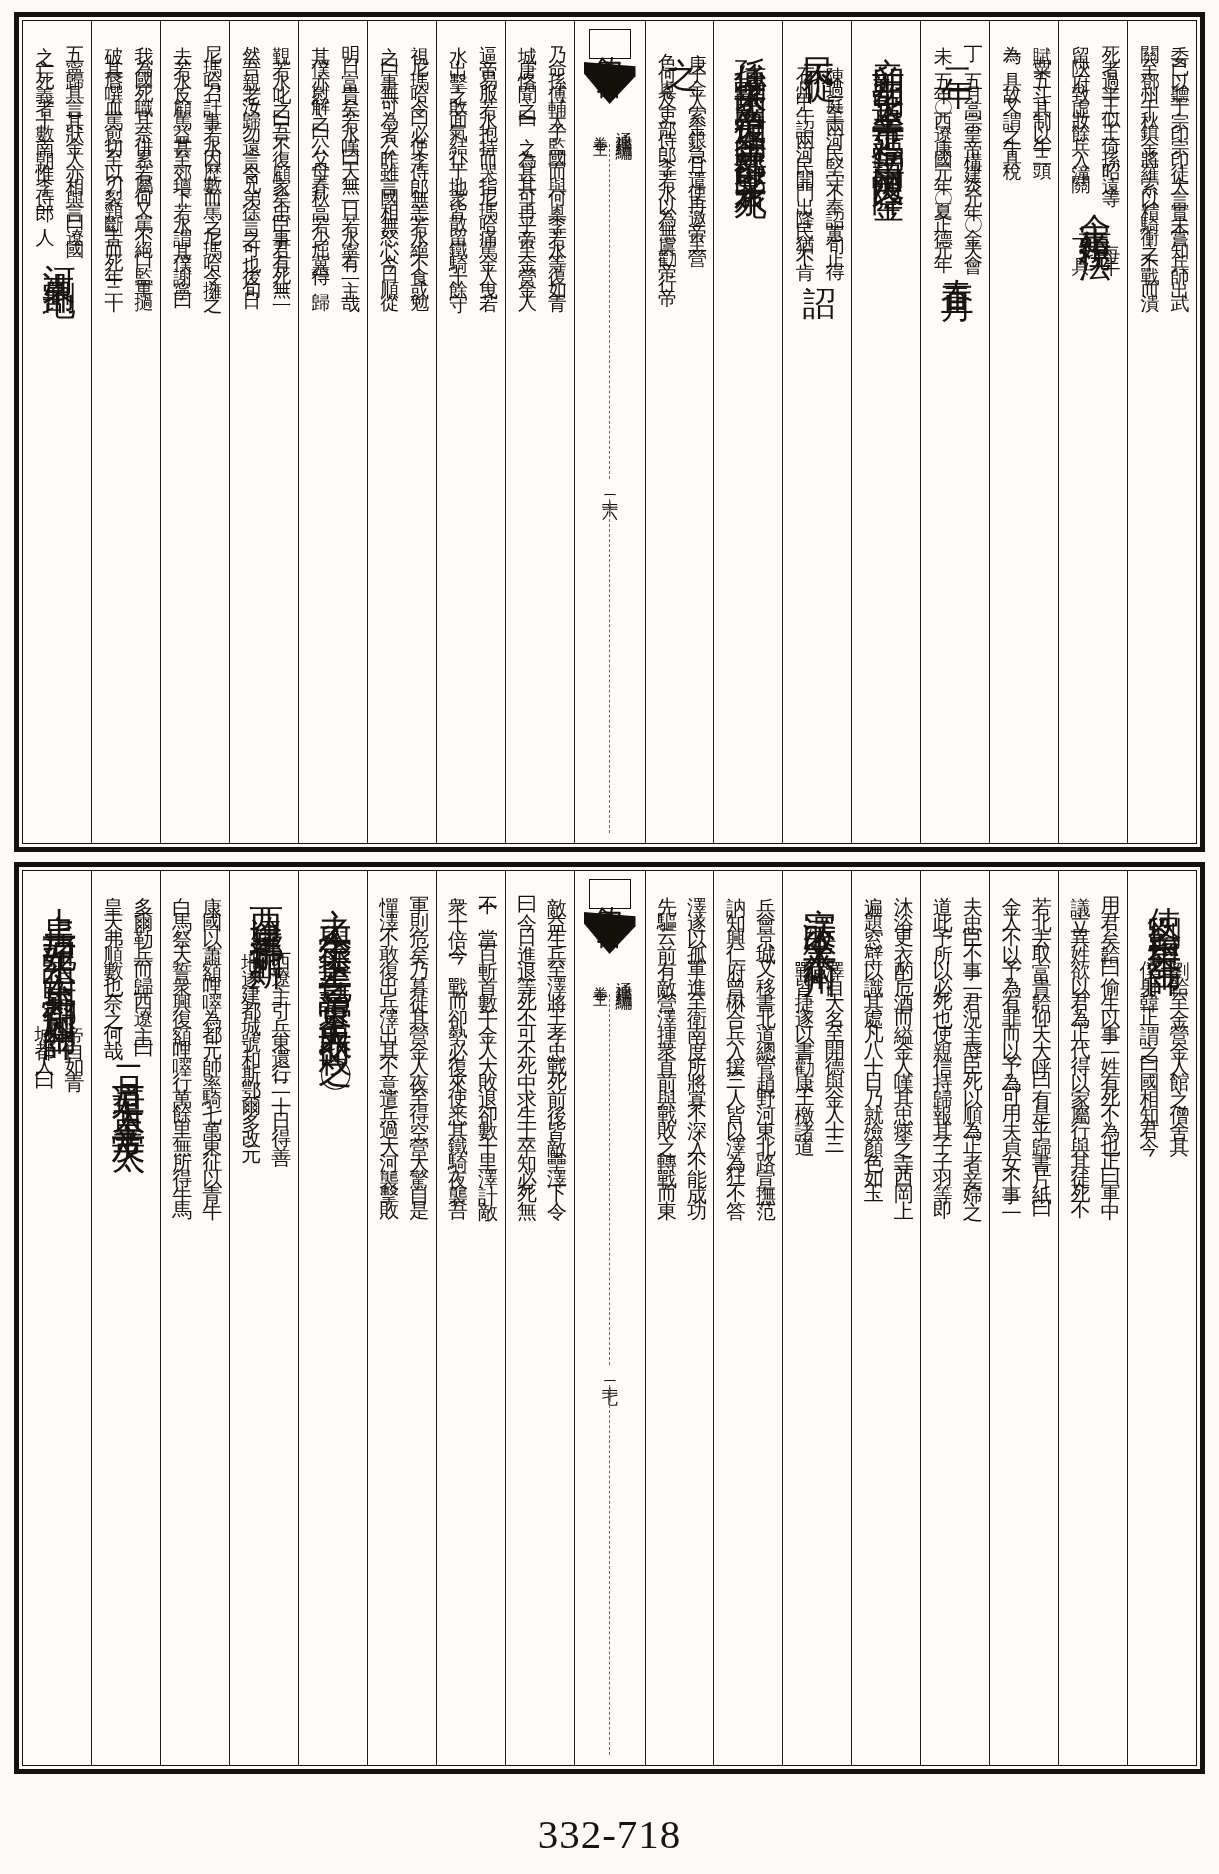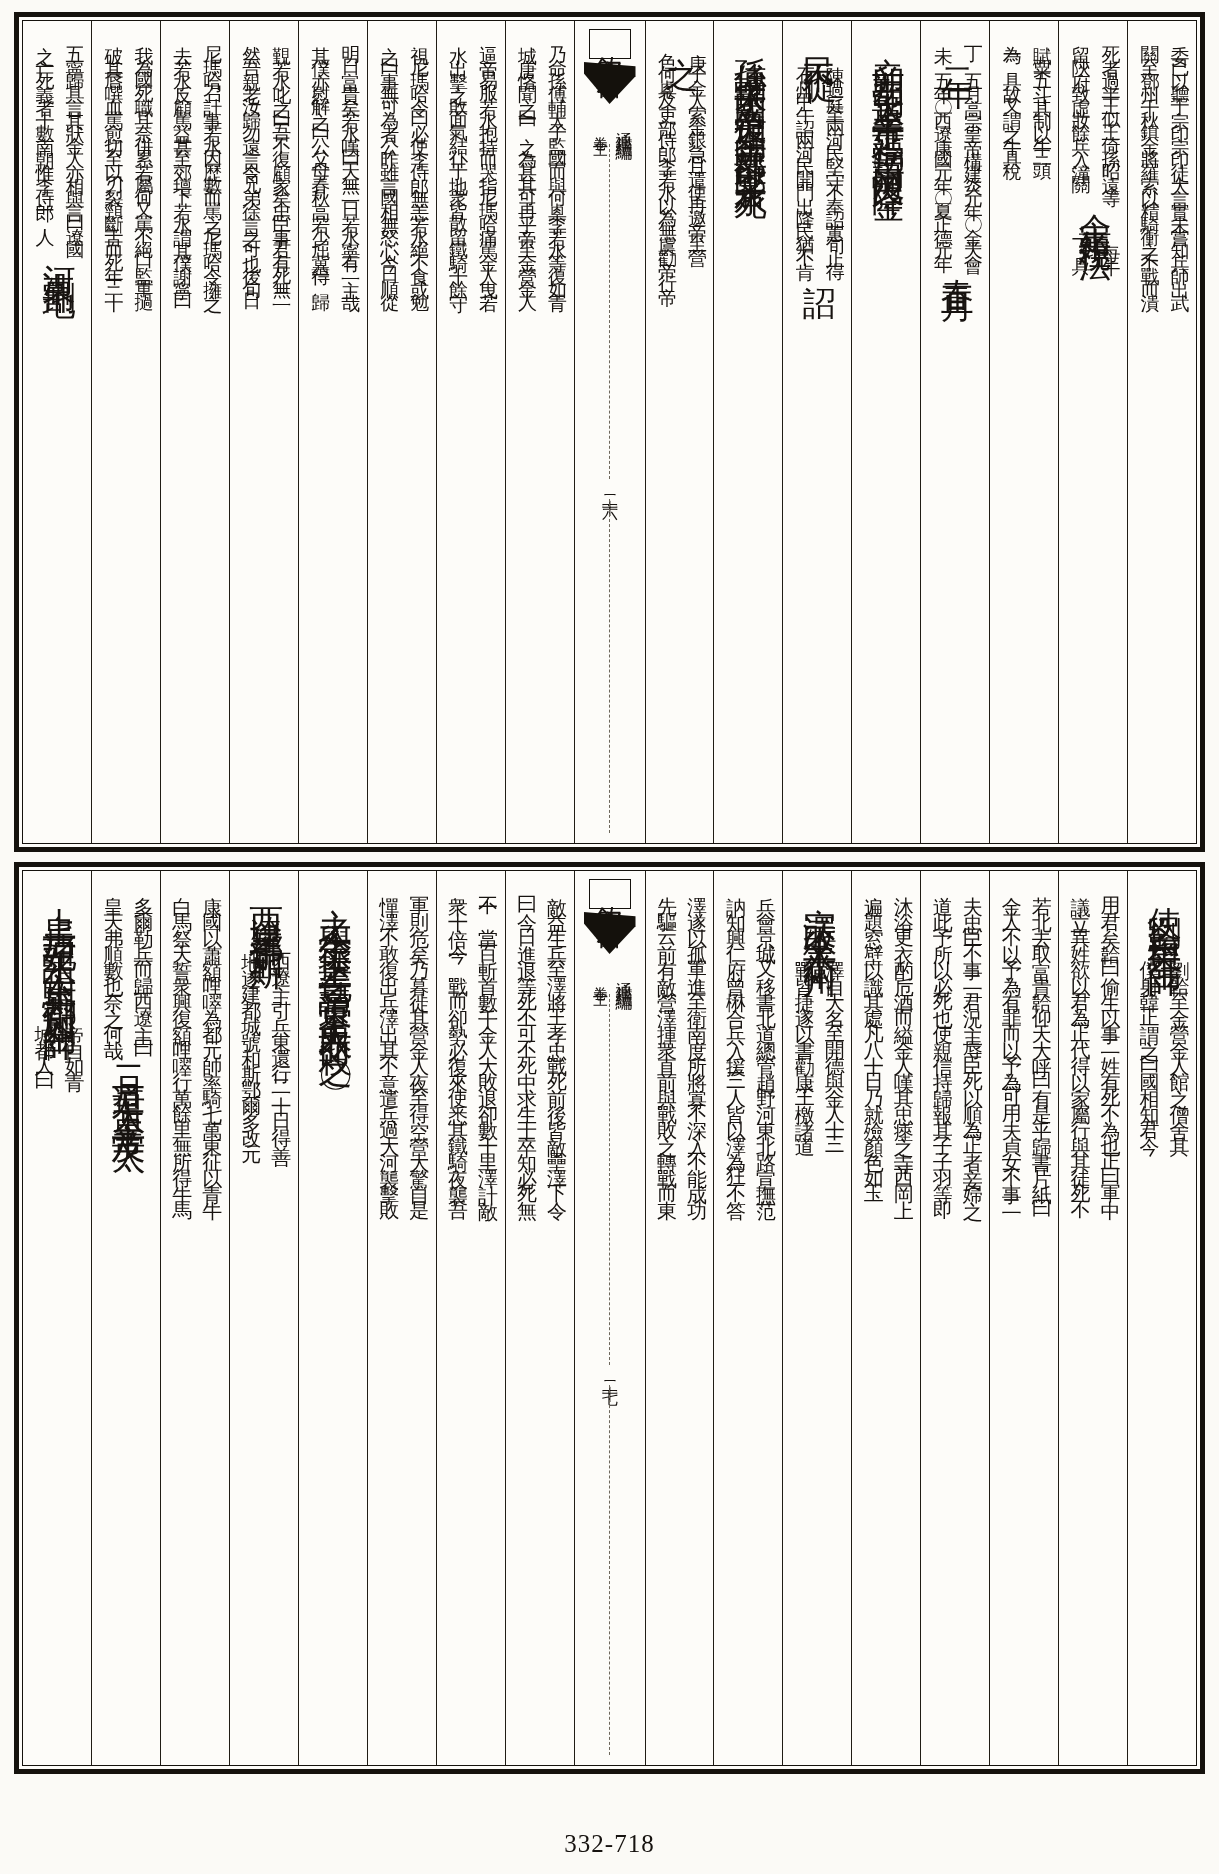--- a/index.html
+++ b/index.html
@@ -25,21 +25,21 @@
         border:1.5px solid #15120d;padding:5px 2px;margin-top:2px;}
   .fishtail{width:52px;height:42px;margin-top:3px;background:#14110c;
             clip-path:polygon(0 0,100% 10%,100% 34%,50% 100%,0 26%);}
   .cannot{writing-mode:vertical-rl;margin-top:14px;}
   .csub{display:block;width:26px;font-size:17px;letter-spacing:4px;text-orientation:upright;}
   .csub.vol{font-size:15px;padding-top:6px;}
   .dash{flex:1 1 auto;width:0;border-right:1.5px dashed #6d675c;margin:8px 0 4px;}
   .dash.tail{flex:1 1 auto;margin:4px 0 0;}
   .pnum{writing-mode:vertical-rl;text-orientation:upright;font-size:16px;letter-spacing:4px;}
   .footer{position:absolute;left:0;right:0;bottom:16px;text-align:center;
-          font-size:25px;letter-spacing:1px;font-family:"Liberation Serif","DejaVu Serif",serif;}
+          font-size:41px;letter-spacing:1px;font-family:"Liberation Serif","DejaVu Serif",serif;}
 </style>
 </head>
 <body>
 
 <div class="page">
   <section class="block upper">
     <div class="block-inner" id="block-0">
         <div class="col"><span class="annot"><span class="sub">委已以聽于宗印宗印徒大言實未嘗知兵師出武</span><span class="sub">關至鄧州千秋鎮金將羅索以精騎衝之不戰而潰</span></span></div>
         <div class="col"><span class="annot"><span class="sub">死者過半王似王倚孫昭遠等</span><span class="sub">留陝府致虛妝餘兵入潼關</span></span><span class="big">金定牛頭稅法</span><span class="annot"><span class="sub">每牛</span><span class="sub">一具</span></span></div>
         <div class="col"><span class="annot"><span class="sub">賦粟五斗其制以牛三頭</span><span class="sub">為一具故又謂之牛具稅</span></span></div>

